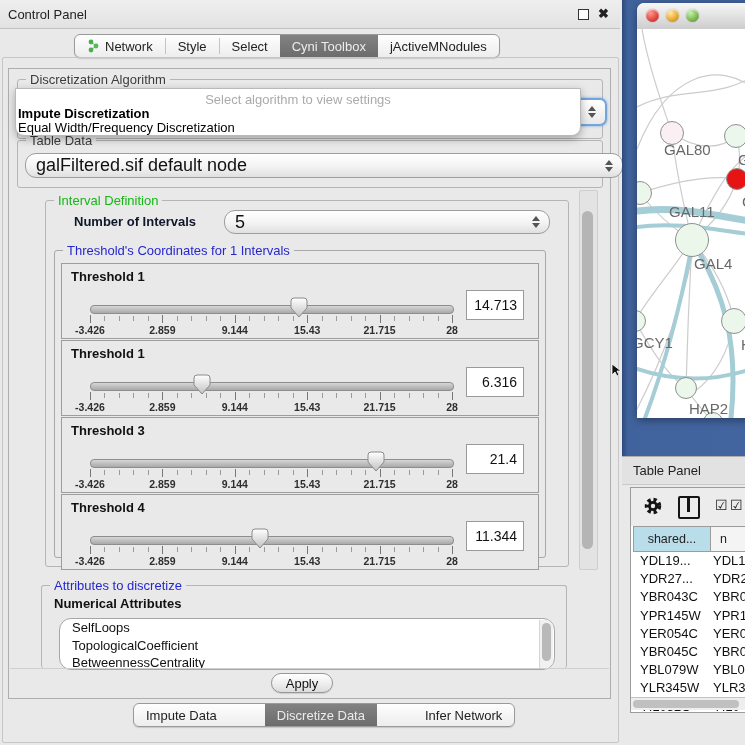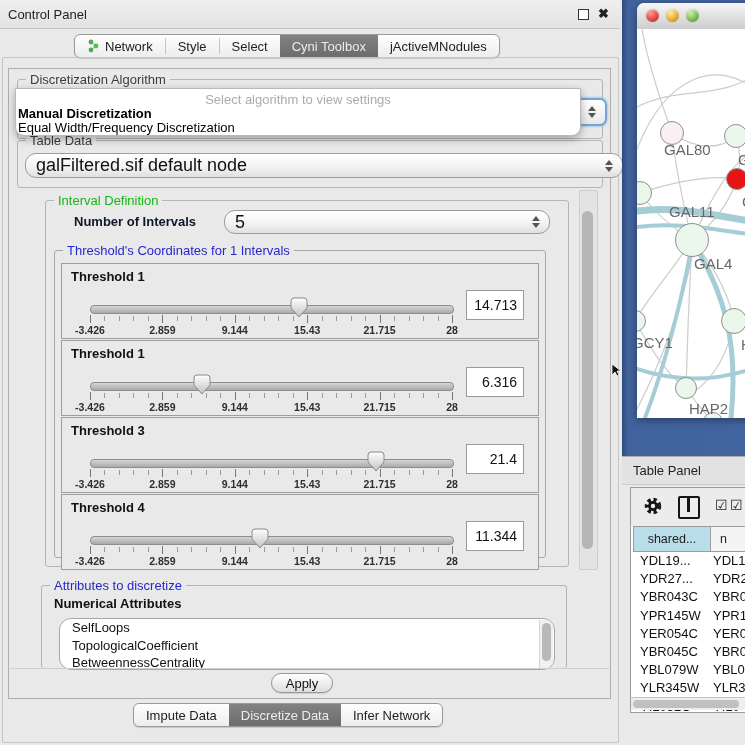--- a/index.html
+++ b/index.html
@@ -132,21 +132,21 @@
     </div>
     <div class="abs" id="algo-combo-behind" style="left:16px;top:29px;">
       <span class="spinner">
           <i class="up"></i>
           <i class="dn"></i>
         </span>
     </div>
 
     <div class="abs" id="algo-popup" style="left:6px;top:19px;">
       <div class="hint">Select algorithm to view settings</div>
-      <div class="opt1">Manual Discretization</div>
+      <div class="opt1">Impute Discretization</div>
       <div class="opt2">Equal Width/Frequency Discretization</div>
     </div>
 
     <div class="group" style="left:8px;top:71px;width:584px;height:46px;">
       <span class="group-title t-gray">Table Data</span>
     </div>
     <div class="combo" style="left:16px;top:84px;width:562px;height:23px;">
       <span>galFiltered.sif default node</span>
       <span class="spinner">
           <i class="up"></i>
@@ -372,21 +372,21 @@
     </div>
     <div class="clip-line" style="left:1px;top:599px;width:599px;"></div>
 
     <button class="aqua-btn" style="left:262px;top:604px;width:62px;height:20px;">Apply</button>
   </div>
 
   <div class="abs" id="set-scroll">
       <div class="thumb"></div>
     </div>
 
-  <div class="abs tabstrip" style="left:133px;top:703px;" id="bottom-tabs">
+  <div class="abs tabstrip" style="left:133px;top:703px;gap:36px;" id="bottom-tabs">
       <div class="tabseg">Impute Data</div>
       <div class="tabseg dark">Discretize Data</div>
       <div class="tabseg">Infer Network</div>
     </div>
 
   <div class="abs" id="blue-area"></div>
   <div id="net-window">
     <div id="net-titlebar">
       <span class="tl" id="tl-red"></span>
       <span class="tl" id="tl-yellow"></span>

